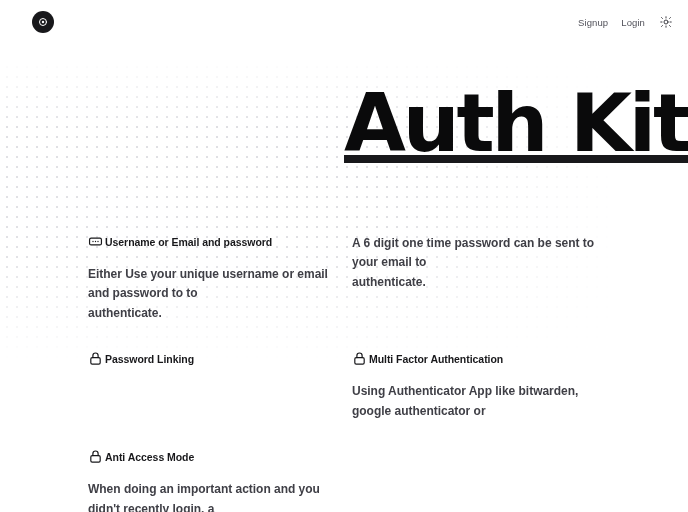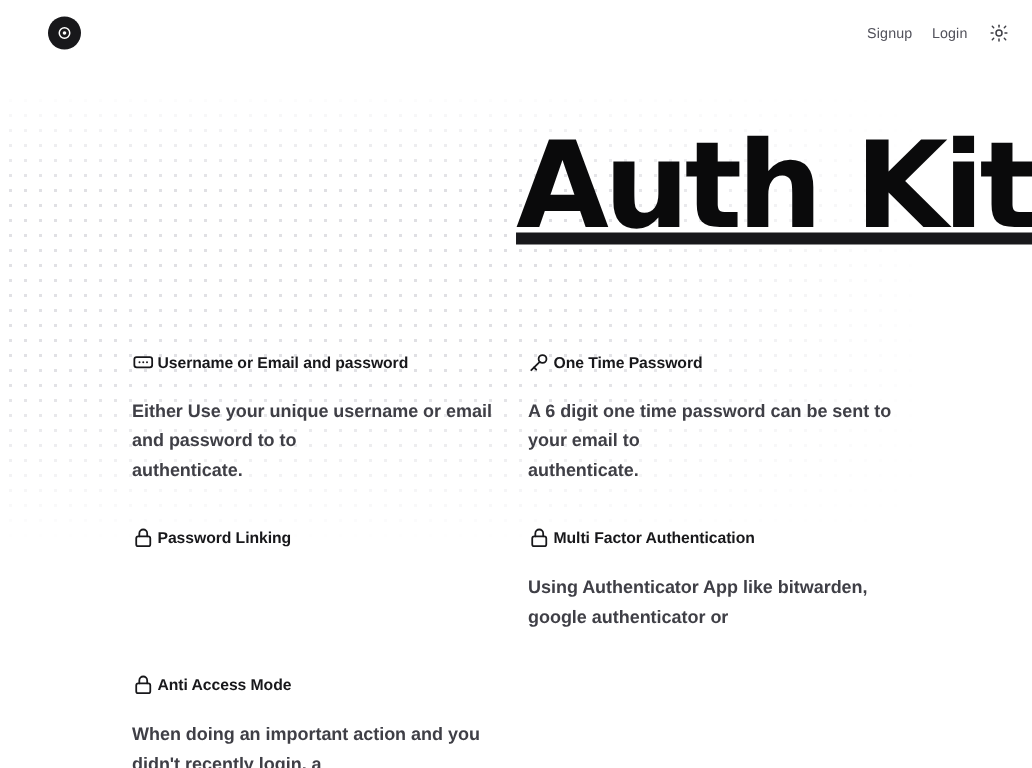--- a/index.html
+++ b/index.html
@@ -205,30 +205,20 @@
         </span>
         <span class="feature-title">Username or Email and password</span>
       </div>
       <div class="feature-body">
         <span class="line">Either Use your unique username or email and password to to</span>
         <span class="line">authenticate.</span>
       </div>
     </div>
 
     <div class="feature">
-      <div class="feature-head">
-        <span class="feature-icon">
-          <svg width="15" height="15" viewBox="0 0 24 24" fill="none" stroke="currentColor" stroke-width="1.9" stroke-linecap="round" stroke-linejoin="round" aria-hidden="true">
-            <circle cx="15.5" cy="8.5" r="4.2"></circle>
-            <line x1="12.5" y1="11.5" x2="3.5" y2="20.5"></line>
-            <line x1="6.5" y1="17.5" x2="8.8" y2="19.8"></line>
-          </svg>
-        </span>
-        <span class="feature-title">One Time Password</span>
-      </div>
       <div class="feature-body">
         <span class="line">A 6 digit one time password can be sent to your email to</span>
         <span class="line">authenticate.</span>
       </div>
     </div>
 
 
     <div class="feature">
       <div class="feature-head">
         <span class="feature-icon">

